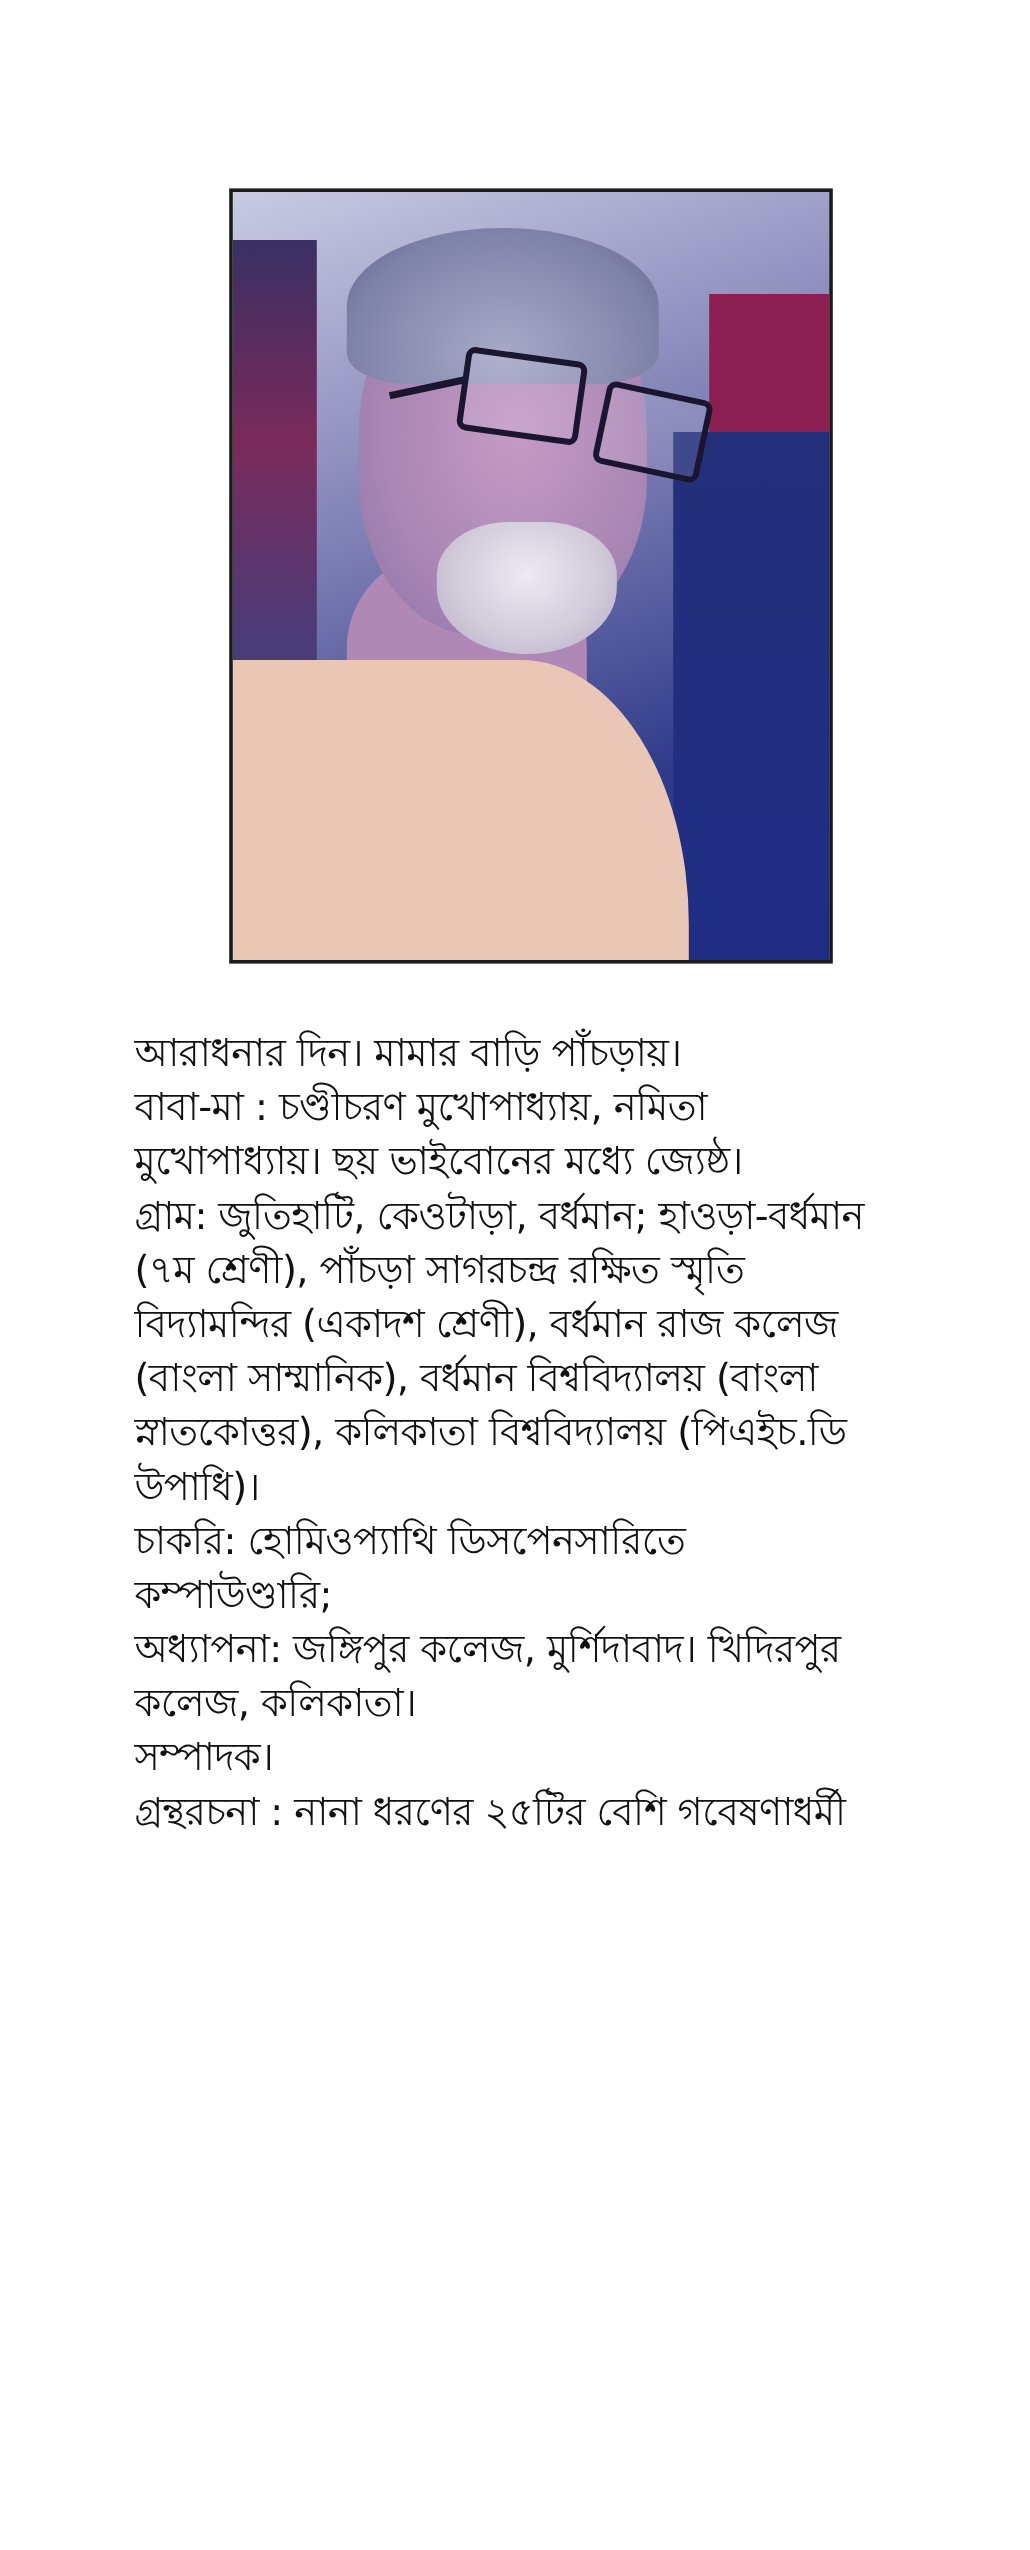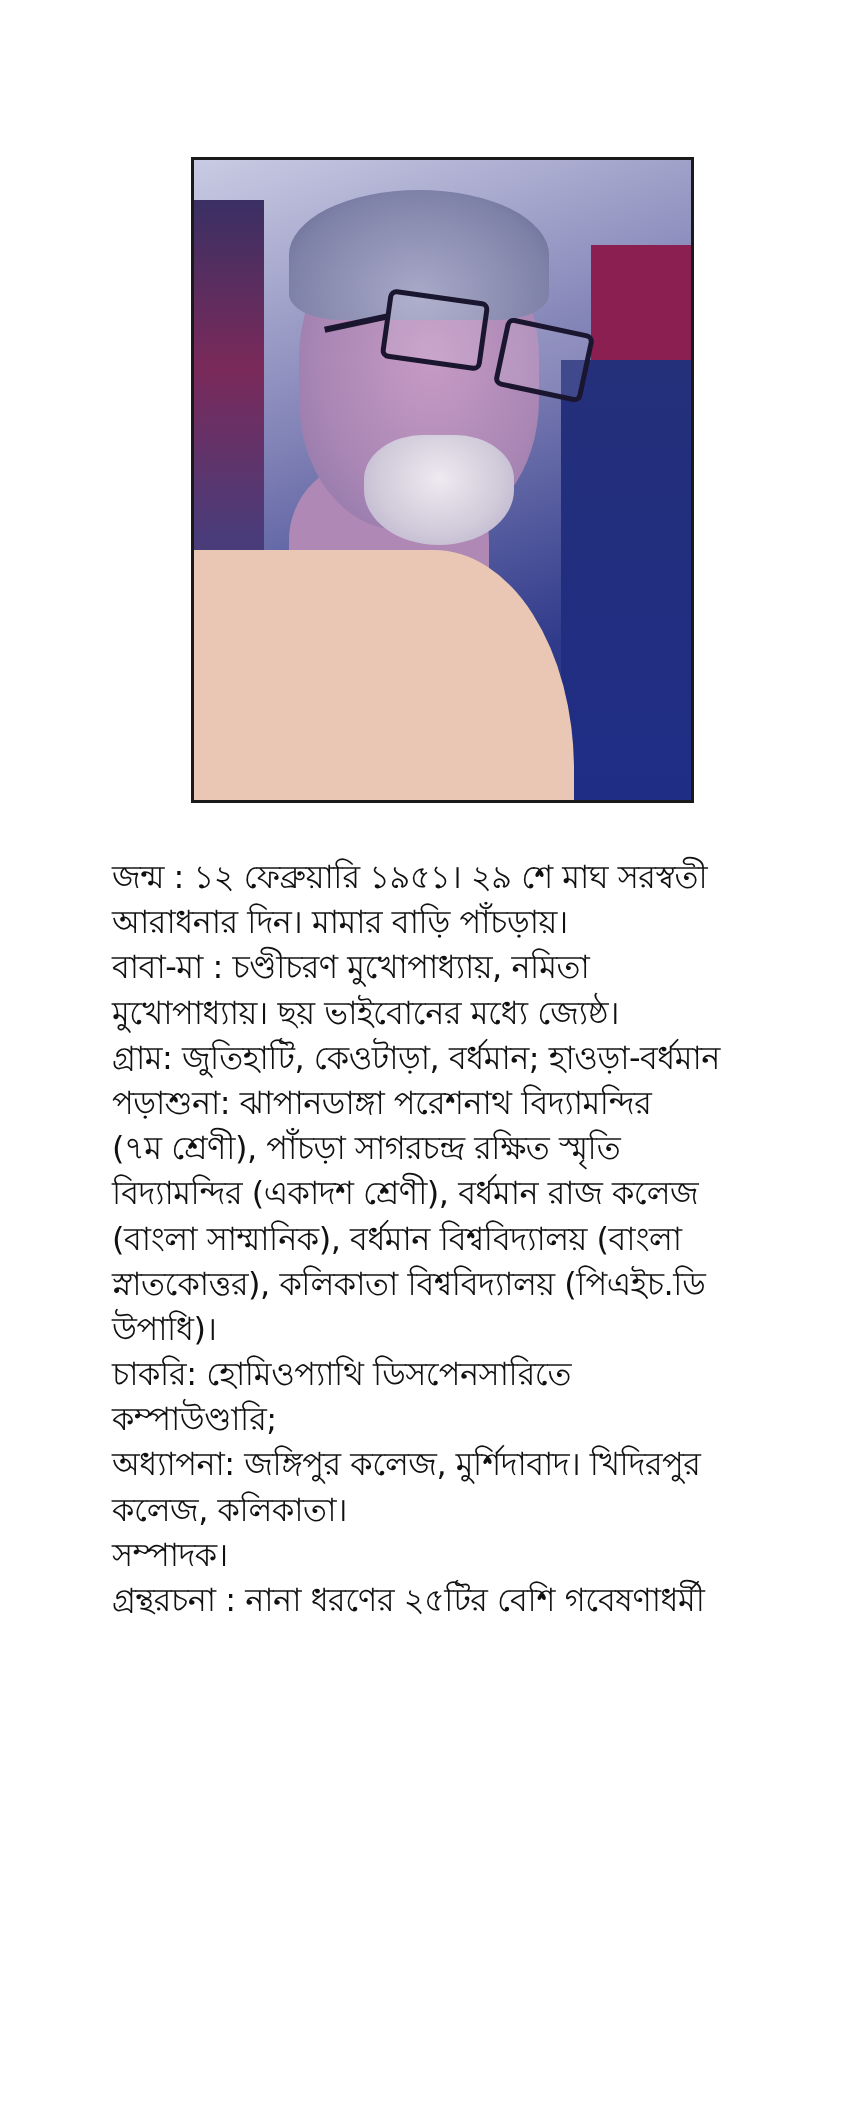--- a/index.html
+++ b/index.html
@@ -54,26 +54,24 @@
   <div class="hair"></div>
   <div class="beard"></div>
   <div class="glasses">
     <div class="arm"></div>
     <div class="lens l1"></div>
     <div class="lens l2"></div>
   </div>
 </div>
 
 <div class="bio">
-  <div class="line">জন্ম : ১২ ফেব্রুয়ারি ১৯৫১। ২৯ শে মাঘ সরস্বতী</div>
   <div class="line">আরাধনার দিন। মামার বাড়ি পাঁচড়ায়।</div>
   <div class="line">বাবা-মা : চণ্ডীচরণ মুখোপাধ্যায়, নমিতা</div>
   <div class="line">মুখোপাধ্যায়। ছয় ভাইবোনের মধ্যে জ্যেষ্ঠ।</div>
   <div class="line">গ্রাম: জুতিহাটি, কেওটাড়া, বর্ধমান; হাওড়া-বর্ধমান</div>
-  <div class="line">পড়াশুনা: ঝাপানডাঙ্গা পরেশনাথ বিদ্যামন্দির</div>
   <div class="line">(৭ম শ্রেণী), পাঁচড়া সাগরচন্দ্র রক্ষিত স্মৃতি</div>
   <div class="line">বিদ্যামন্দির (একাদশ শ্রেণী), বর্ধমান রাজ কলেজ</div>
   <div class="line">(বাংলা সাম্মানিক), বর্ধমান বিশ্ববিদ্যালয় (বাংলা</div>
   <div class="line">স্নাতকোত্তর), কলিকাতা বিশ্ববিদ্যালয় (পিএইচ.ডি</div>
   <div class="line">উপাধি)।</div>
   <div class="line">চাকরি: হোমিওপ্যাথি ডিসপেনসারিতে</div>
   <div class="line">কম্পাউণ্ডারি;</div>
   <div class="line">অধ্যাপনা: জঙ্গিপুর কলেজ, মুর্শিদাবাদ। খিদিরপুর</div>
   <div class="line">কলেজ, কলিকাতা।</div>
   <div class="line">সম্পাদক।</div>

